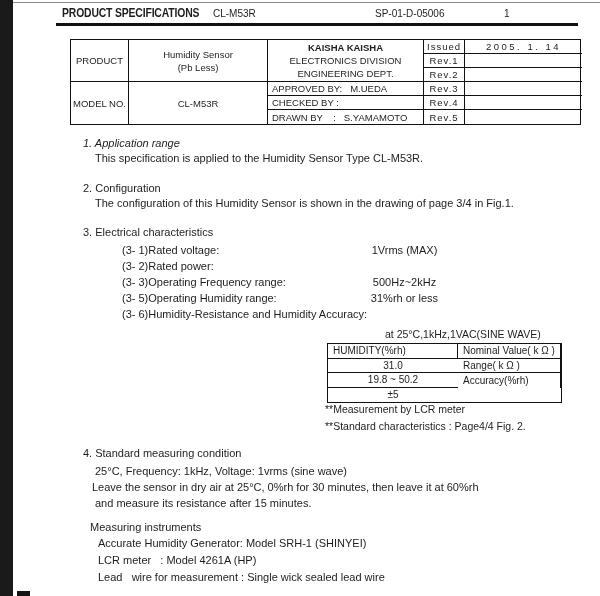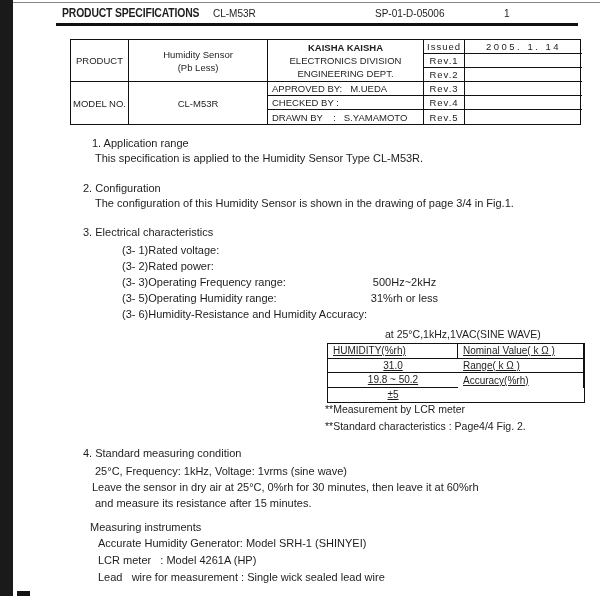--- a/index.html
+++ b/index.html
@@ -31,33 +31,33 @@
     display:flex;align-items:center;justify-content:center;text-align:center;overflow:hidden;}
   .cell.no-r{border-right:none;}
   .cell.no-b{border-bottom:none;}
   .cell.left{justify-content:flex-start;text-align:left;padding-left:4px;}
   .cell.col{flex-direction:column;line-height:13px;}
   .bold{font-weight:bold;}
   .rev-label{letter-spacing:1px;}
   .rev-value{letter-spacing:2.5px;}
 
   
-  .s1-h{left:92px;top:137px;}
+  .s1-h{left:83px;top:137px;font-style:italic;}
   .s1-b{left:95px;top:152px;}
   .s2-h{left:83px;top:182px;}
   .s2-b{left:95px;top:197px;}
   .s3-h{left:83px;top:226px;}
   .s3-items{left:122px;top:242px;width:360px;}
   .s3-row{display:flex;height:16px;align-items:center;}
   .s3-label{width:215px;}
   .s3-value{width:135px;text-align:center;}
   .s3-cond{left:385px;top:328px;font-size:10.5px;}
 
-  .spec-table{left:327px;top:343px;width:258px;box-sizing:border-box;display:grid;
-    grid-template-columns:130px 1fr;grid-auto-rows:14.5px;border:1.5px solid #111;font-size:10px;text-decoration:underline;}
+  .spec-table{left:327px;top:343px;width:235px;box-sizing:border-box;display:grid;
+    grid-template-columns:130px 1fr;grid-auto-rows:14.5px;border:1.5px solid #111;font-size:10px;}
   .spec-label{border-right:1px solid #111;border-bottom:1px solid #111;display:flex;align-items:center;padding-left:5px;}
   .spec-value{border-bottom:1px solid #111;display:flex;align-items:center;justify-content:center;}
   .spec-label.no-b,.spec-value.no-b{border-bottom:none;}
 
   .s3-notes{left:325px;top:401px;font-size:10.5px;line-height:16.5px;}
   .s4-h{left:83px;top:447px;}
   .s4-lines{left:92px;top:463px;line-height:16px;}
   .s4-lines .ind{padding-left:3px;}
   .mi-h{left:90px;top:521px;}
   .mi-lines{left:98px;top:535px;line-height:17px;}
@@ -110,20 +110,21 @@
 <div class="abs s1-h" data-bind="sections.s1.heading">1. Application range</div>
 <div class="abs s1-b" data-bind="sections.s1.body">This specification is applied to the Humidity Sensor Type CL-M53R.</div>
 
 <div class="abs s2-h" data-bind="sections.s2.heading">2. Configuration</div>
 <div class="abs s2-b" data-bind="sections.s2.body">The configuration of this Humidity Sensor is shown in the drawing of page 3/4 in Fig.1.</div>
 
 <div class="abs s3-h" data-bind="sections.s3.heading">3. Electrical characteristics</div>
 <div class="abs s3-items">
   <div class="s3-row">
     <span class="s3-label" data-bind="sections.s3.items.0.label">(3- 1)Rated voltage:</span>
+    <span class="s3-value" data-bind="sections.s3.items.0.value">1Vrms (MAX)</span>
   </div>
   <div class="s3-row">
     <span class="s3-label" data-bind="sections.s3.items.1.label">(3- 2)Rated power:</span>
   </div>
   <div class="s3-row">
     <span class="s3-label" data-bind="sections.s3.items.2.label">(3- 3)Operating Frequency range:</span>
     <span class="s3-value" data-bind="sections.s3.items.2.value">500Hz~2kHz</span>
   </div>
   <div class="s3-row">
     <span class="s3-label" data-bind="sections.s3.items.4.label">(3- 5)Operating Humidity range:</span>

